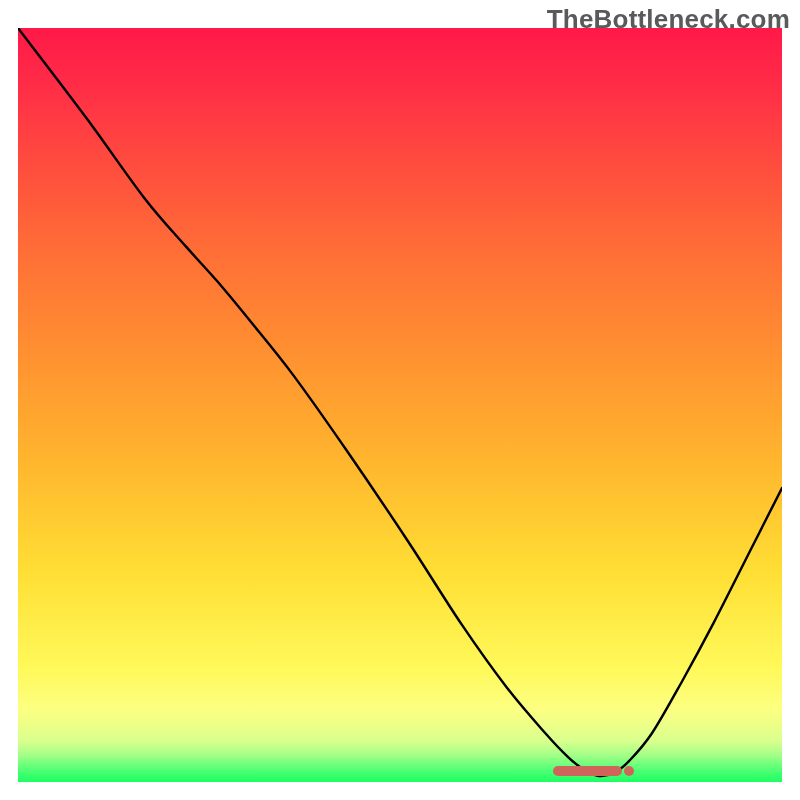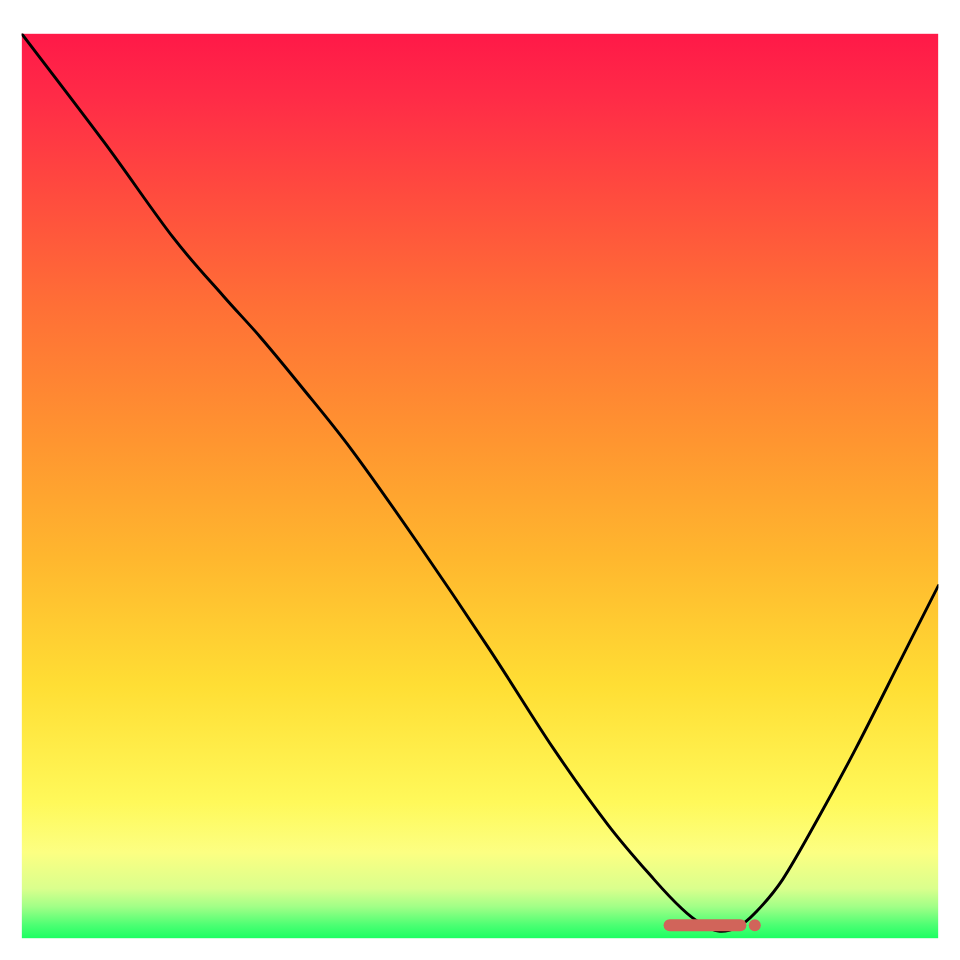--- a/index.html
+++ b/index.html
@@ -55,20 +55,21 @@
     border-radius: 50%;
     background: #d1645a;
     z-index: 41;
   }
 </style>
 </head>
 <body>
 
 <div class="stage">
 
+  <div class="watermark">TheBottleneck.com</div>
 
   <div class="plot-area">
 
     <svg class="gradient-svg" viewBox="0 0 1000 1000" preserveAspectRatio="none">
       <defs>
         <linearGradient id="bgGrad" x1="0" y1="0" x2="0" y2="1">
             <stop offset="0.00%" stop-color="#ff1948"></stop>
             <stop offset="7.00%" stop-color="#ff2b47"></stop>
             <stop offset="18.00%" stop-color="#ff4c3e"></stop>
             <stop offset="30.00%" stop-color="#ff6f36"></stop>

